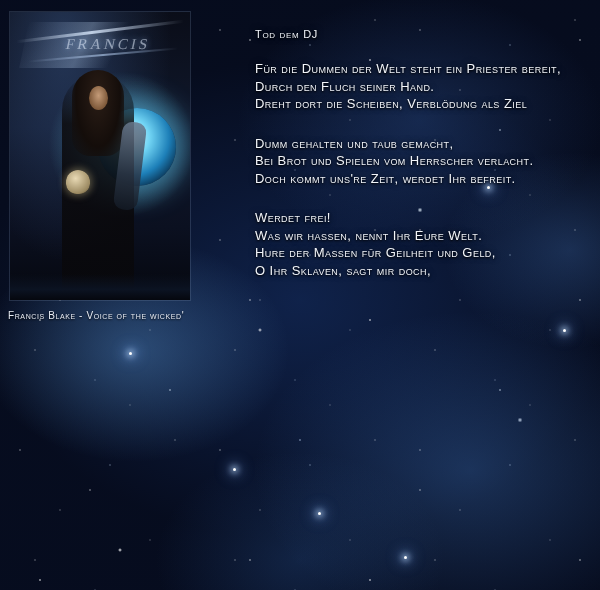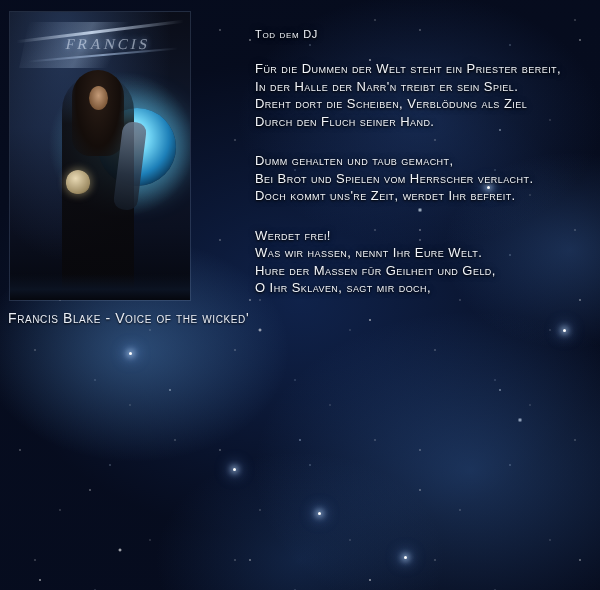--- a/index.html
+++ b/index.html
@@ -181,21 +181,21 @@
     width: 180px; height: 26px;
     background: linear-gradient(180deg, rgba(30,45,70,0.0) 0%, rgba(12,20,36,0.9) 60%, #05070e 100%);
   }
 
   #art-caption {
     position: absolute;
     left: 8px;
     top: 310px;
     width: 270px;
     font-family: "Liberation Sans", sans-serif;
-    font-size: 14px;
+    font-size: 10px;
     letter-spacing: 0.6px;
     color: #e9edf5;
     text-shadow: 0 1px 2px rgba(0,0,0,0.9);
     font-variant: small-caps;
     white-space: nowrap;
   }
 
   
   #lyrics {
     position: absolute;
@@ -254,23 +254,22 @@
     </div>
   </div>
 
   <div id="art-caption">Francis Blake - Voice of the wicked'</div>
 
   <div id="lyrics">
     <div class="song-title">Tod dem DJ</div>
 
     <div class="stanza">
       <div class="line">Für die Dummen der Welt steht ein Priester bereit,</div>
-      <div class="line">In der Halle der Narr'n treibt er sein Spiel.</div>
+      <div class="line">Durch den Fluch seiner Hand.</div>
       <div class="line">Dreht dort die Scheiben, Verblödung als Ziel</div>
-      <div class="line">Durch den Fluch seiner Hand.</div>
     </div>
 
     <div class="stanza">
       <div class="line">Dumm gehalten und taub gemacht,</div>
       <div class="line">Bei Brot und Spielen vom Herrscher verlacht.</div>
       <div class="line">Doch kommt uns're Zeit, werdet Ihr befreit.</div>
     </div>
 
     <div class="stanza">
       <div class="line">Werdet frei!</div>

